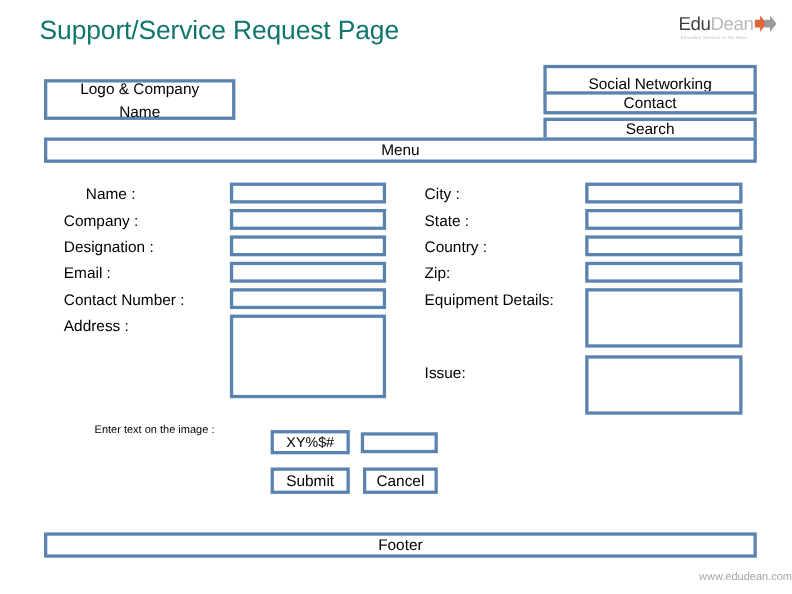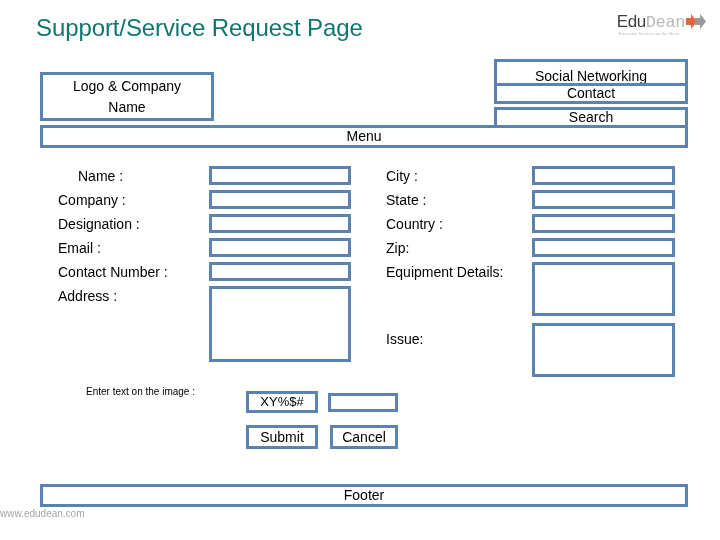--- a/index.html
+++ b/index.html
@@ -56,38 +56,38 @@
     align-items: flex-start;
     height: 30px;
   }
   #brand-wordmark {
     font-size: 17px;
     line-height: 1;
     white-space: nowrap;
     letter-spacing: -0.4px;
   }
   #brand-wordmark .p1 { color: #3f3f3f; }
-  #brand-wordmark .p2 { color: #b9b9b9; font-family: Liberation Mono, monospace; }
+  #brand-wordmark .p2 { color: #b9b9b9; }
   #brand-tagline {
     position: absolute;
     left: 2px;
     top: 18px;
     font-size: 4px;
     color: #bdbdbd;
     white-space: nowrap;
     letter-spacing: 0.1px;
   }
   #brand-mark {
     margin-left: 1px;
     margin-top: 1px;
   }
 
   
   #logo-box {
-    left: 40px; top: 72px; width: 174px; height: 49px;
+    left: 40px; top: 72px; width: 174px; height: 37px;
     flex-direction: column;
     justify-content: center;
     white-space: normal;
     line-height: 1.45;
   }
 
   
   #nav-social  { left: 494px; top: 59px;  width: 194px; height: 34px; }
   #nav-contact { left: 494px; top: 83px;  width: 194px; height: 21px; }
   #nav-search  { left: 494px; top: 107px; width: 194px; height: 21px; }
@@ -144,23 +144,23 @@
   #captcha-image  { left: 246px; top: 391px; width: 72px; height: 22px; font-size: 13px; }
   #captcha-input  { left: 328px; top: 393px; width: 70px; height: 19px; }
   #btn-submit     { left: 246px; top: 425px; width: 72px; height: 24px; }
   #btn-cancel     { left: 330px; top: 425px; width: 68px; height: 24px; }
 
   
   #footer-bar { left: 40px; top: 484px; width: 648px; height: 23px; }
   #footer-url {
     position: absolute;
     left: 0;
-    top: 508px;
+    top: 519px;
     width: 720px;
-    text-align: left;
+    text-align: right;
     font-size: 10px;
     color: #a6a6a6;
   }
 </style>
 </head>
 <body>
 
 <div id="page">
 
   <div id="page-title">Support/Service Request Page</div>

